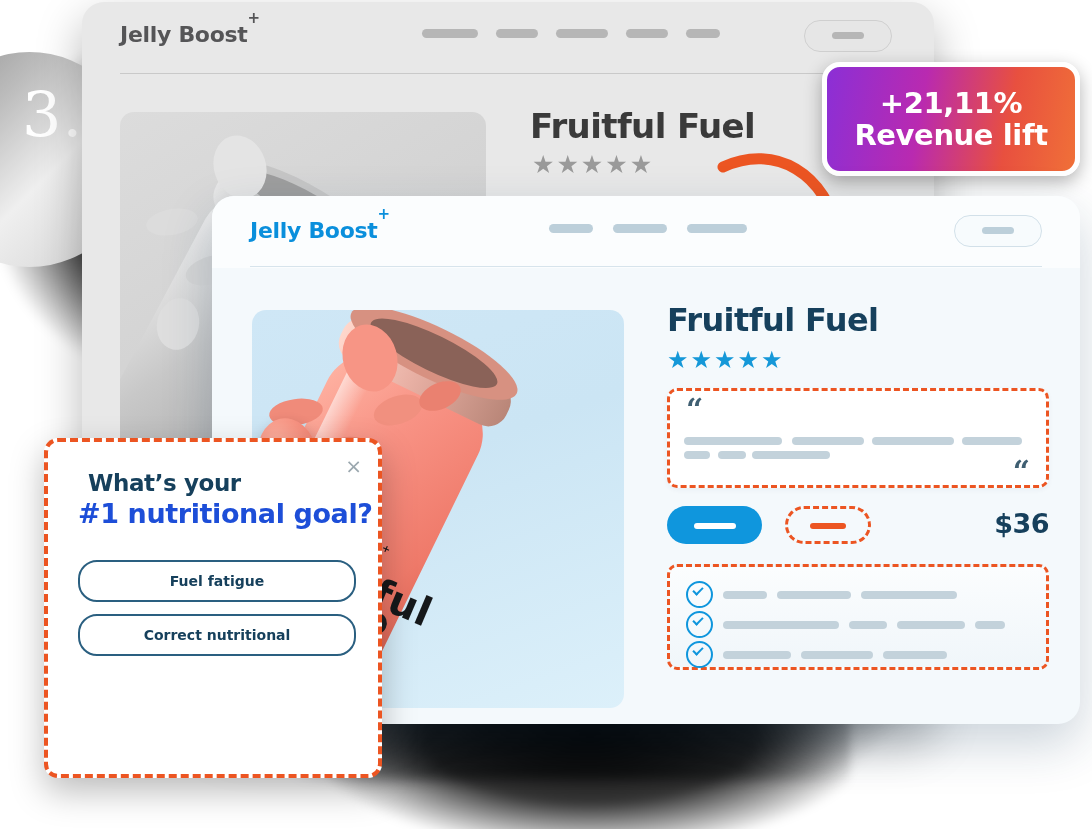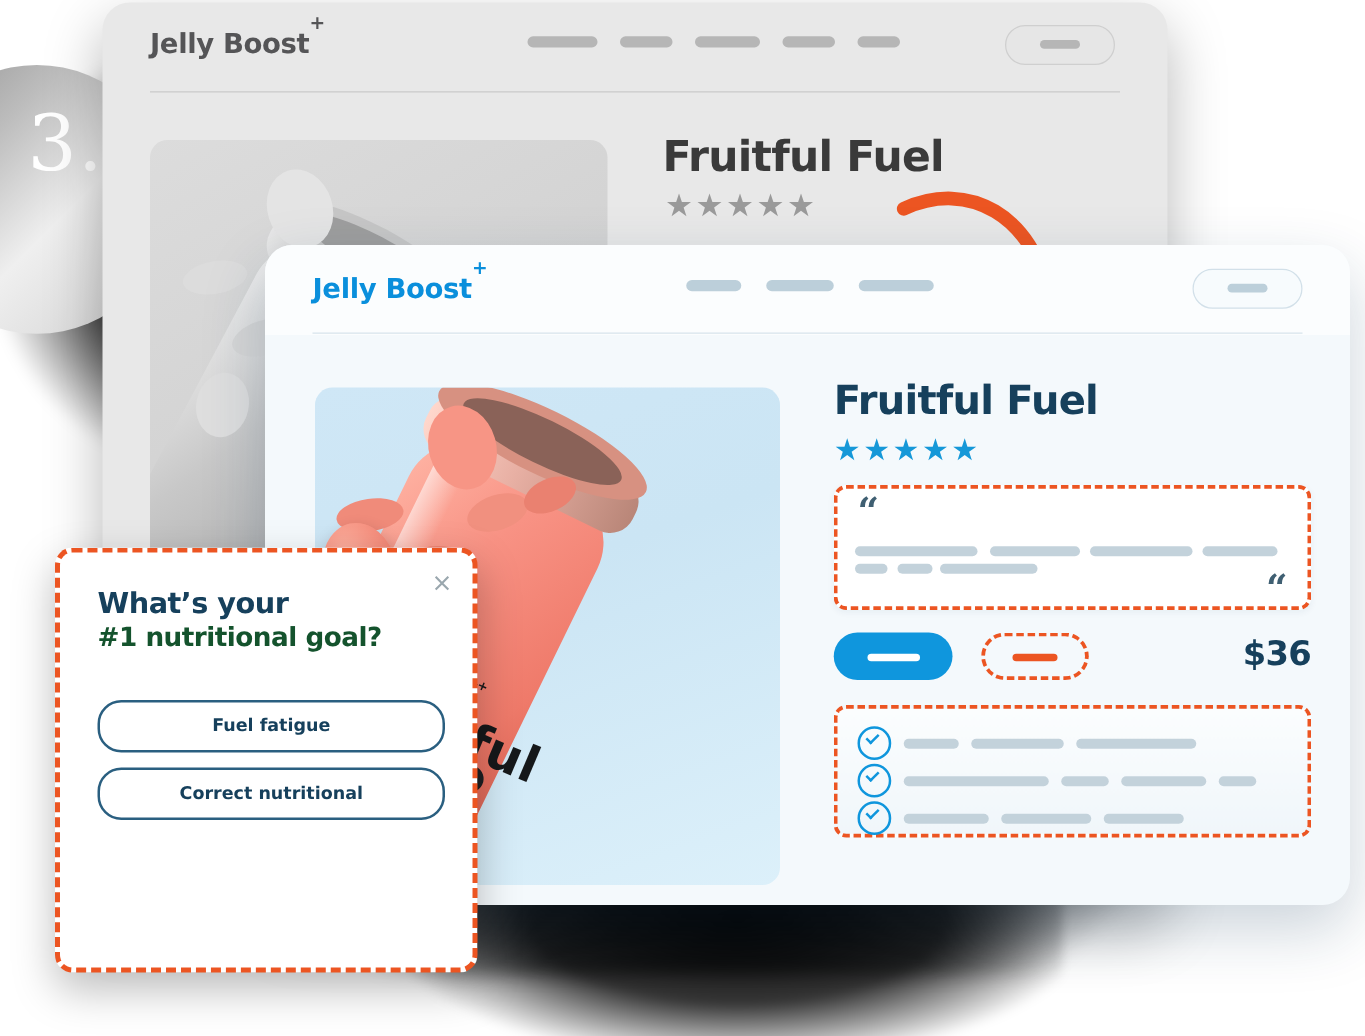--- a/index.html
+++ b/index.html
@@ -152,22 +152,22 @@
 
   
   .popup{
     position:absolute;left:44px;top:438px;width:338px;height:340px;
     background:#ffffff;border:4px dashed #ec5522;border-radius:14px;box-sizing:border-box;
     box-shadow:0 14px 34px rgba(0,0,0,.26);
   }
   .popup-close{
     position:absolute;right:16px;top:14px;font-size:20px;color:#9aa7ae;line-height:1;cursor:pointer;
   }
-  .popup-h1{position:absolute;left:30px;top:28px;font-size:23px;font-weight:bold;color:#16405c;letter-spacing:-.4px;}
-  .popup-h2{position:absolute;left:30px;top:56px;font-size:21px;font-weight:bold;color:#14532d;letter-spacing:-.4px;}
+  .popup-h1{position:absolute;left:40px;top:28px;font-size:23px;font-weight:bold;color:#16405c;letter-spacing:-.4px;}
+  .popup-h2{position:absolute;left:30px;top:56px;font-size:27px;font-weight:bold;color:#1d4ed8;letter-spacing:-.4px;}
   .opts{position:absolute;left:30px;top:118px;width:278px;display:flex;flex-direction:column;gap:12px;}
   .opt{
     height:38px;border:2px solid #2a5f80;border-radius:19px;background:#fff;
     display:flex;align-items:center;justify-content:center;
     font-size:14px;font-weight:bold;color:#16405c;cursor:pointer;
   }
   .cross-pill{
     position:absolute;left:258px;top:418px;width:60px;height:78px;border-radius:50%;
     background:radial-gradient(ellipse at 36% 28%,#fcae9d 0%,#f79382 45%,#e87564 100%);
     transform:rotate(-12deg);box-shadow:0 6px 14px rgba(0,0,0,.2);
@@ -234,20 +234,24 @@
         <ellipse cx="92" cy="158" rx="27" ry="14" fill="#d6d6d6" transform="rotate(-16 92 158)"></ellipse>
         <ellipse cx="58" cy="212" rx="21" ry="26" fill="#dedede" transform="rotate(12 58 212)"></ellipse>
         <ellipse cx="168" cy="125" rx="25" ry="13" fill="#d2d2d2" transform="rotate(-12 168 125)"></ellipse>
       </svg>
     </div>
 
     <div class="bb-title">Fruitful Fuel</div>
     <div class="bb-stars">★★★★★</div>
   </div>
 
+  <div class="badge">
+    <div>+21,11%</div>
+    <div>Revenue lift</div>
+  </div>
 
   <svg class="arrow" viewBox="0 0 170 130">
     <path d="M8 22 C 60 -2, 112 28, 124 92" stroke="#ec5522" stroke-width="11" fill="none" stroke-linecap="round"></path>
     <path d="M100 72 L126 112 L148 78" stroke="#ec5522" stroke-width="11" fill="none" stroke-linecap="round" stroke-linejoin="round"></path>
   </svg>
 
   <div class="browser browser-front">
     <div class="bf-head">
       <div class="bf-logo">
         <span>Jelly Boost</span><sup>+</sup>

